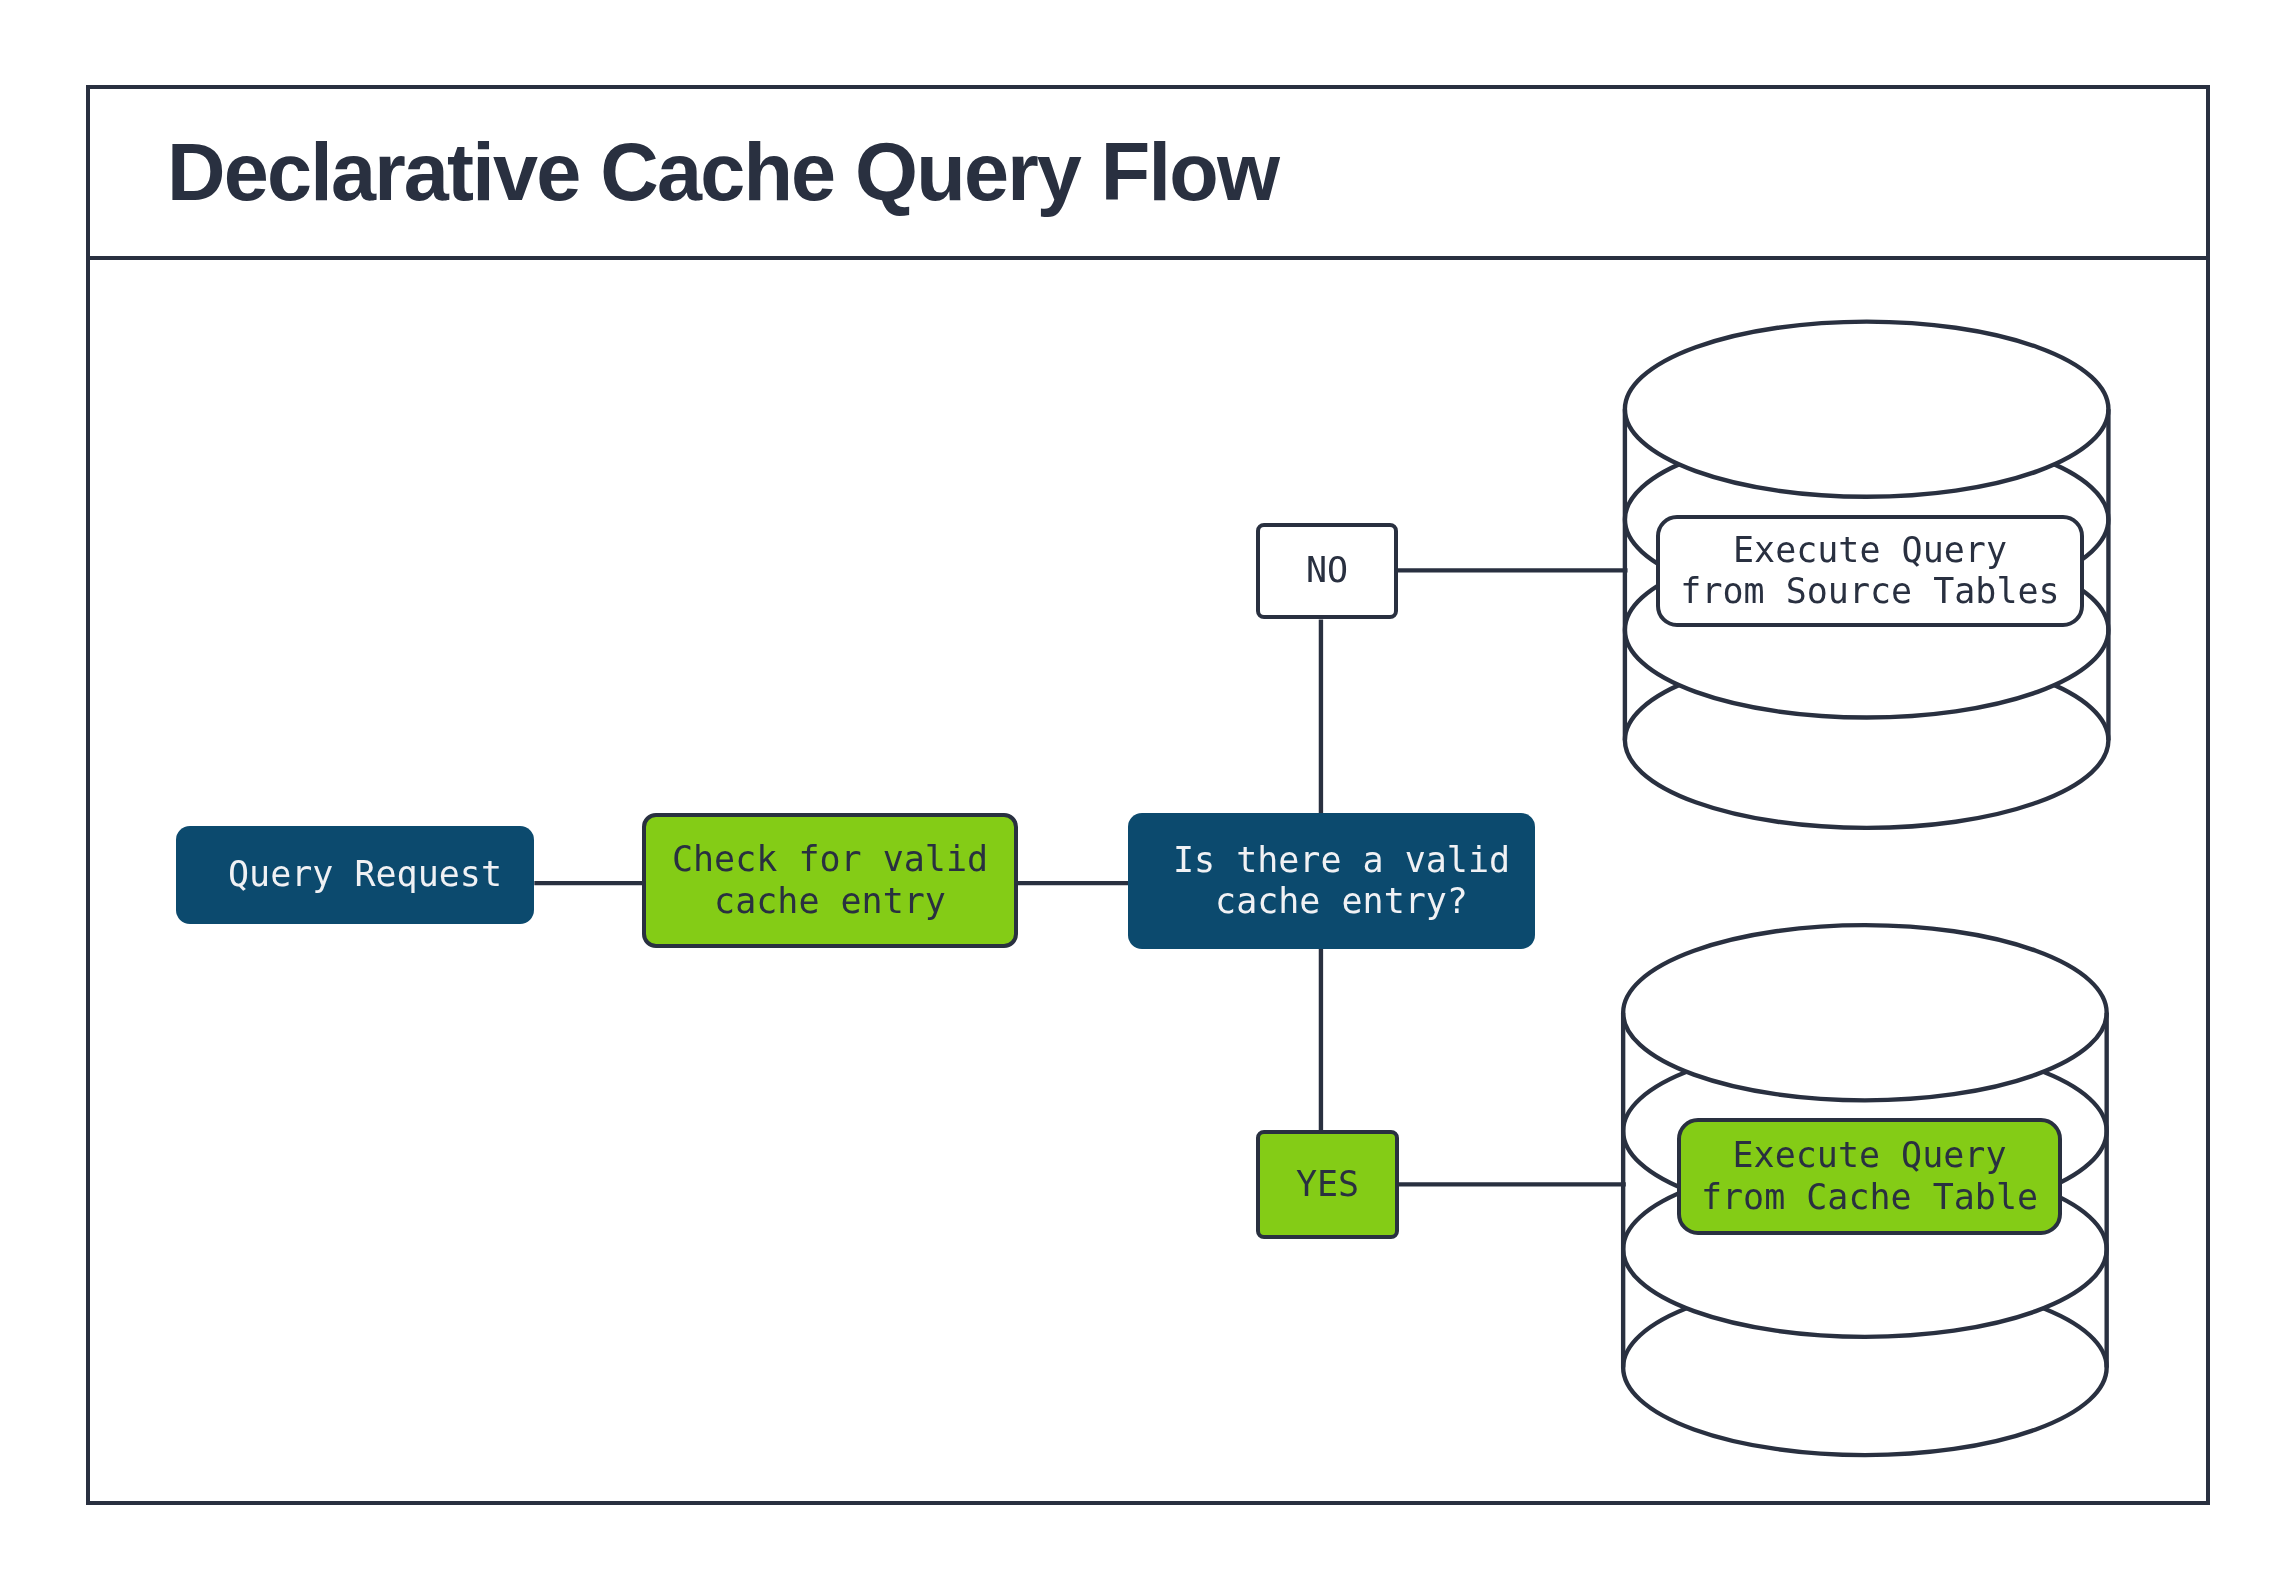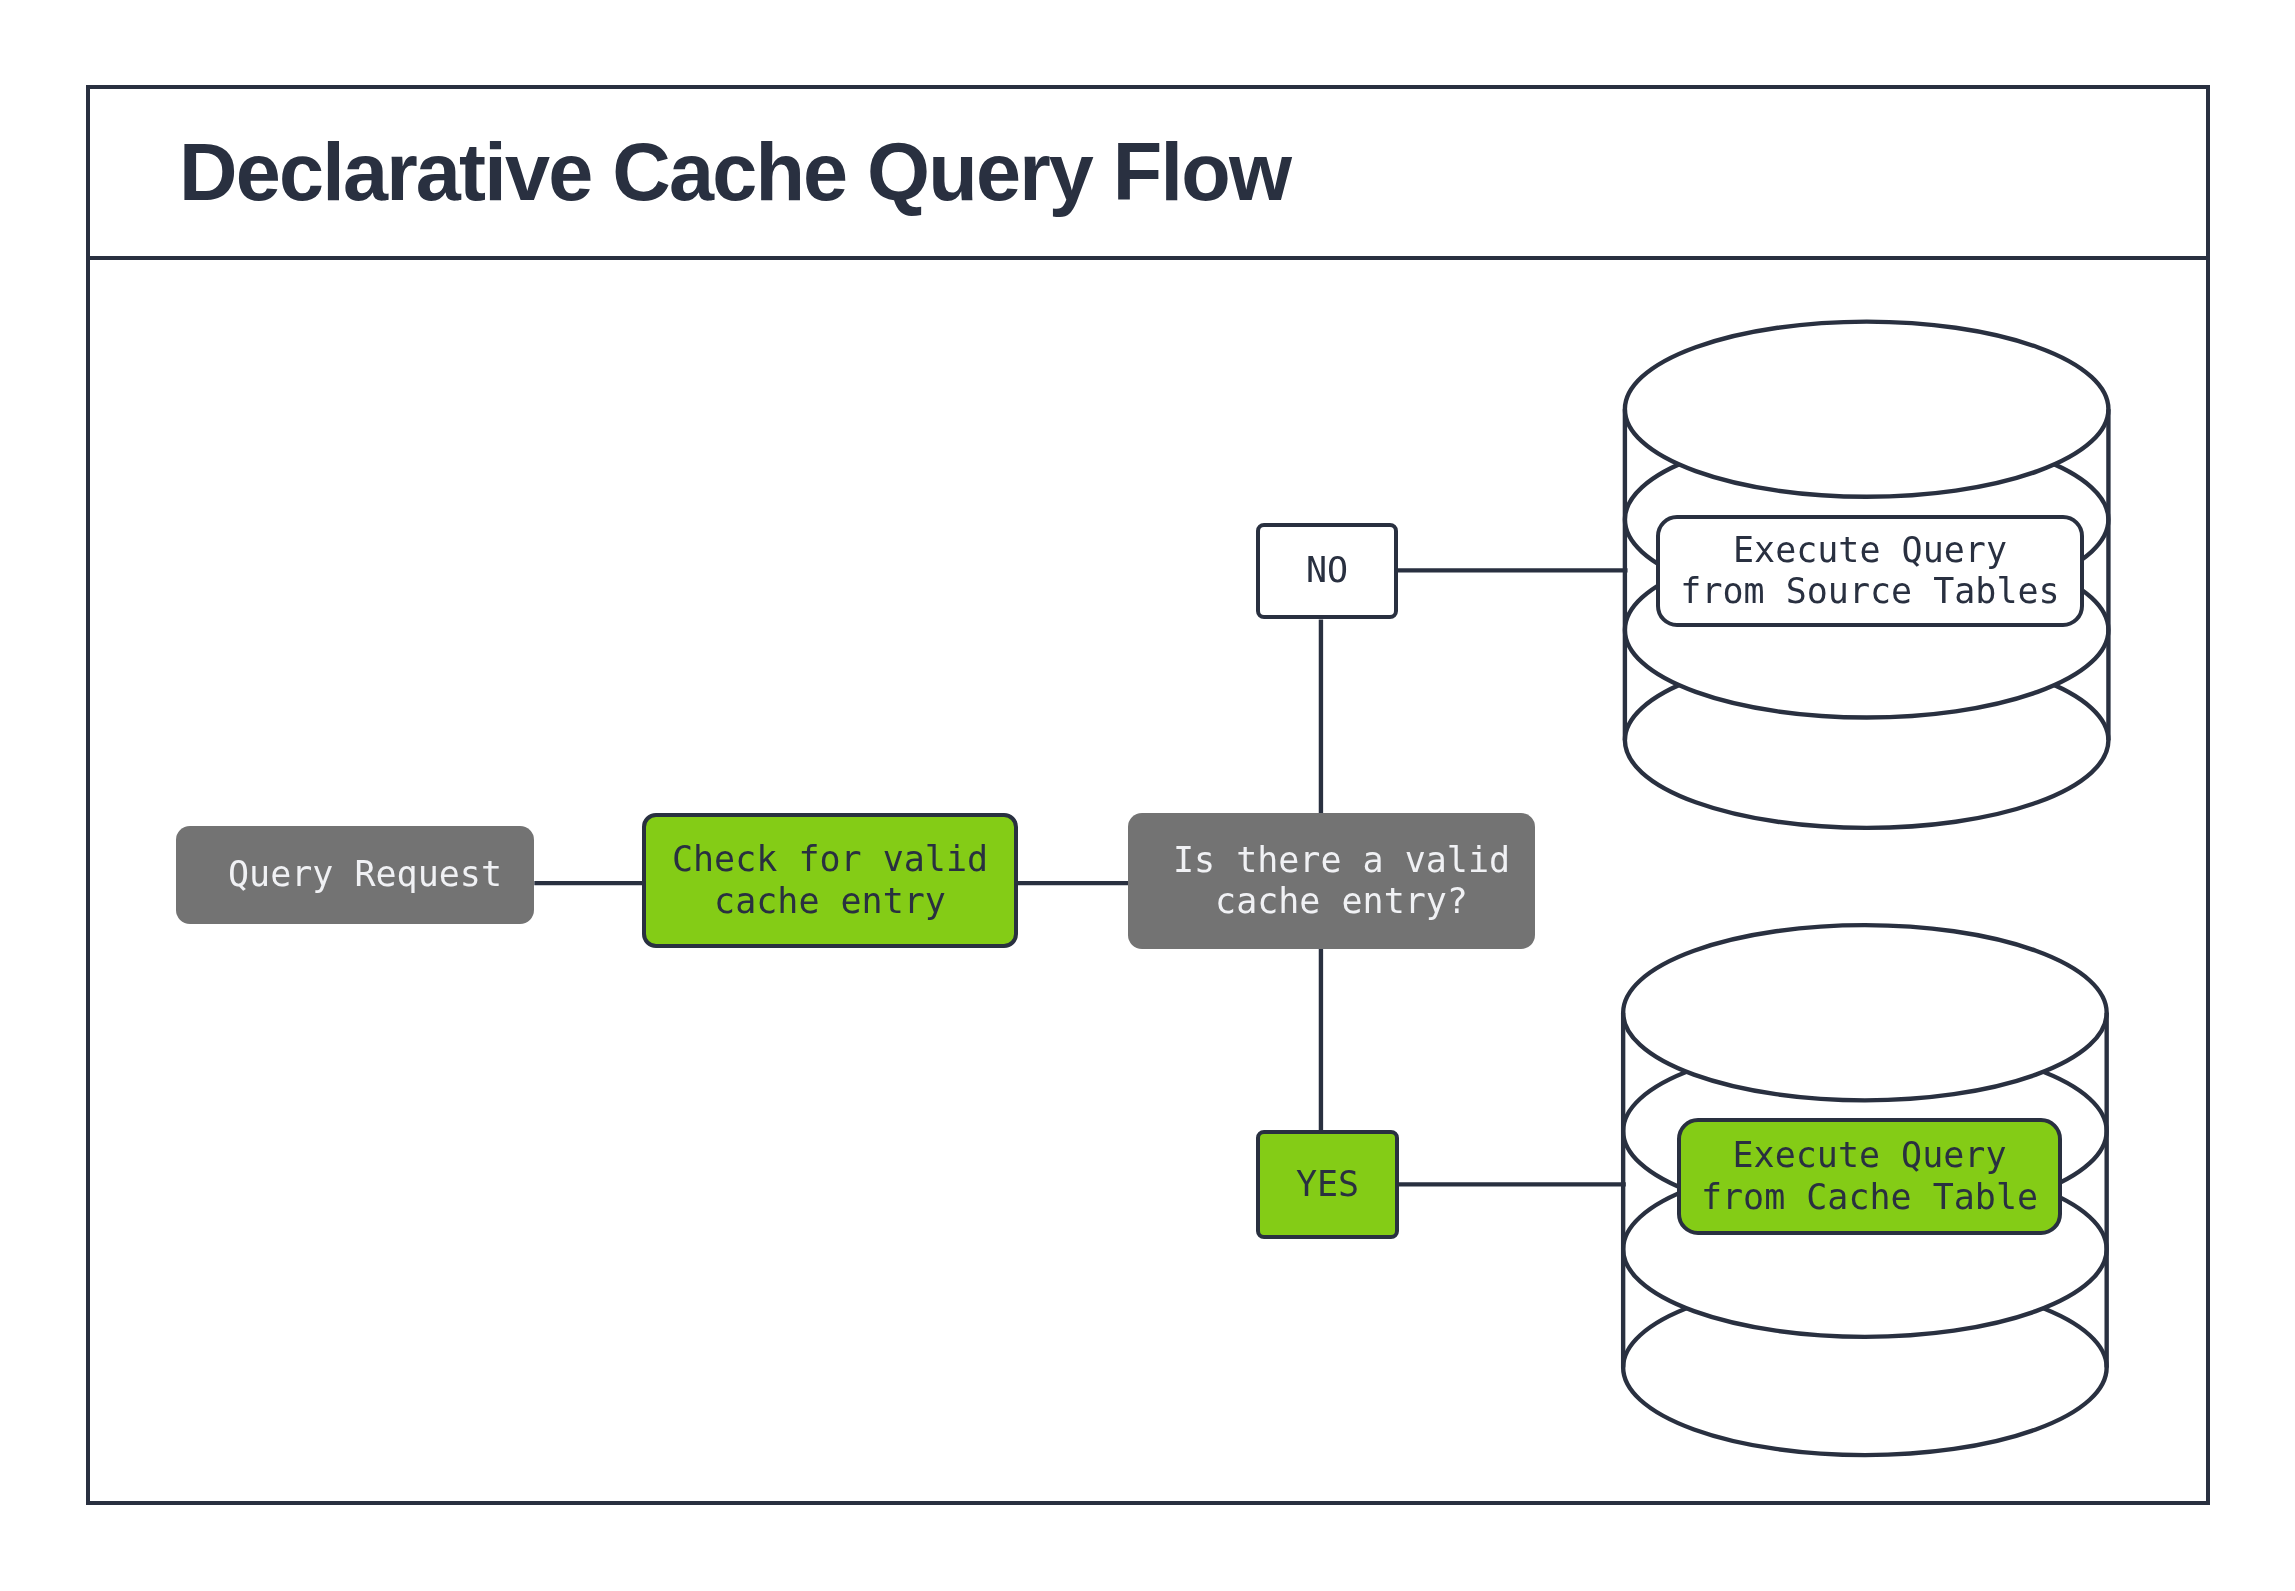--- a/index.html
+++ b/index.html
@@ -27,21 +27,21 @@
   }
   .titlebar {
     height: 171px;
     box-sizing: border-box;
     border-bottom: 4.4px solid #293040;
     display: flex;
     align-items: center;
     padding-left: 77px;
   }
   .title {
-    margin: 12px;
+    margin: 0;
     font-family: "Liberation Sans", sans-serif;
     font-weight: 700;
     font-size: 81px;
     letter-spacing: -1.8px;
     color: #293040;
   }
   .wires {
     position: absolute;
     left: 0;
     top: 0;
@@ -55,21 +55,21 @@
     align-items: center;
     justify-content: center;
     text-align: center;
     white-space: pre-line;
     font-family: "DejaVu Sans Mono", monospace;
     font-size: 35px;
     line-height: 1.18;
     border-radius: 14px;
   }
   .node.dark {
-    background: #737373;
+    background: #0c4a6e;
     color: #F0F1F4;
     padding-left: 20px;
   }
   .node.green {
     background: #84cc16;
     border: 4.4px solid #293040;
     color: #293040;
   }
   .node.outline {
     background: #ffffff;

